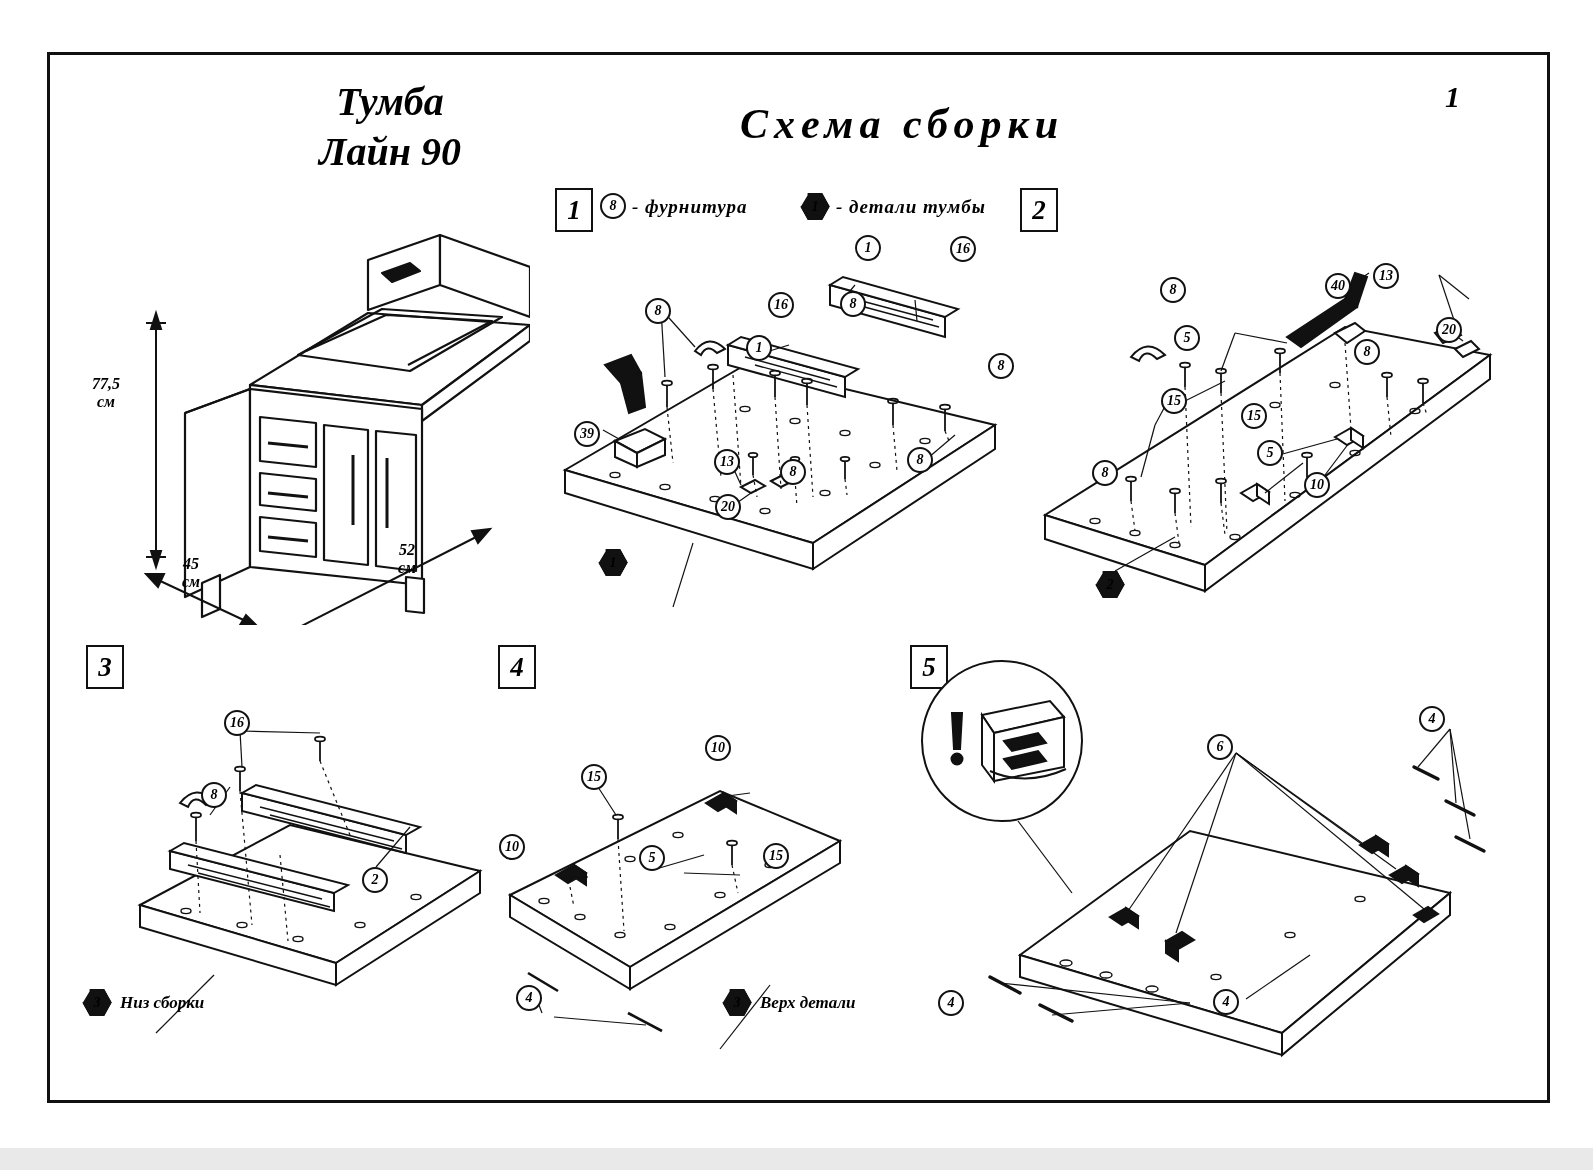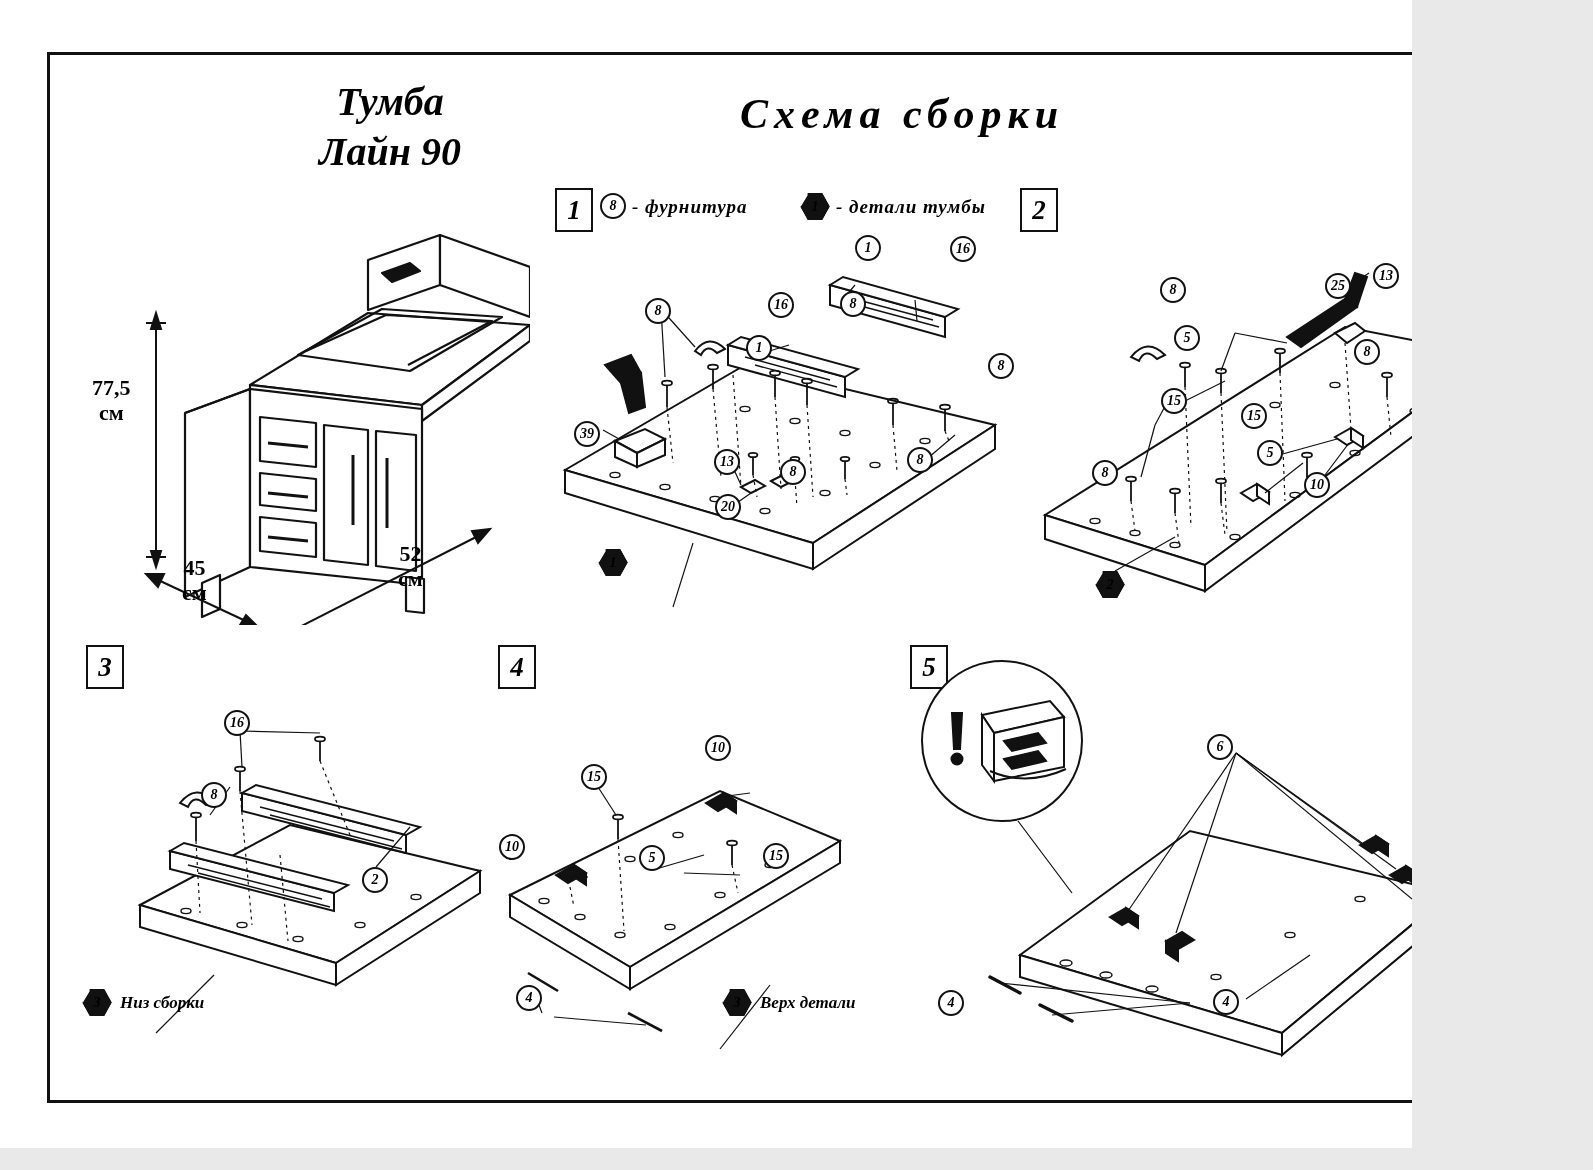--- a/index.html
+++ b/index.html
@@ -3,21 +3,21 @@
 <meta charset="utf-8">
 <style>
   html, body {
     margin: 0;
     padding: 0;
     background: #e9e9e9;
     font-family: "Liberation Sans", sans-serif;
   }
   #page {
     position: relative;
-    width: 1412px;
+    width: 1593px;
     height: 1170px;
     background: #ffffff;
     overflow: hidden;
   }
   #sheet {
     position: absolute;
     left: 47px;
     top: 52px;
     width: 1497px;
     height: 1045px;
@@ -34,21 +34,21 @@
     left: 215px; top: 22px;
     font-family: "Liberation Serif", serif;
     font-style: italic;
     font-weight: bold;
     font-size: 40px;
     line-height: 1.25;
     text-align: center;
     width: 250px;
   }
   .title-main {
-    left: 690px; top: 35px;
+    left: 690px; top: 45px;
     font-family: "Liberation Serif", serif;
     font-style: italic;
     font-weight: bold;
     font-size: 42px;
     letter-spacing: 6px;
     text-align: right;
   }
   .page-num {
     left: 1395px; top: 25px;
     font-family: "Liberation Serif", serif;
@@ -75,22 +75,23 @@
     font-style: italic;
     font-weight: bold;
     font-size: 27px;
     display: flex;
     align-items: center;
     justify-content: center;
   }
   
   .dim {
     font-family: "Liberation Serif", serif;
-    font-weight: bold;
-    font-size: 22px;
+    font-style: italic;
+    font-weight: bold;
+    font-size: 16px;
     text-align: center;
     line-height: 1.15;
   }
   
   .caption {
     font-family: "Liberation Serif", serif;
     font-style: italic;
     font-weight: bold;
     font-size: 17px;
   }
@@ -586,21 +587,21 @@
     <div class="bub" style="left:900px;  top:181px;">16</div>
     <div class="bub" style="left:938px;  top:298px;">8</div>
     <div class="bub" style="left:524px;  top:366px;">39</div>
     <div class="bub" style="left:664px;  top:394px;">13</div>
     <div class="bub" style="left:665px;  top:439px;">20</div>
     <div class="bub" style="left:730px;  top:404px;">8</div>
     <div class="bub" style="left:857px;  top:392px;">8</div>
     <div class="hexbub" style="left:548px; top:494px;">1</div>
 
     <div class="bub" style="left:1110px; top:222px;">8</div>
-    <div class="bub" style="left:1275px; top:218px;">25</div>
+    <div class="bub" style="left:1275px; top:218px;">40</div>
     <div class="bub" style="left:1323px; top:208px;">13</div>
     <div class="bub" style="left:1386px; top:262px;">20</div>
     <div class="bub" style="left:1124px; top:270px;">5</div>
     <div class="bub" style="left:1304px; top:284px;">8</div>
     <div class="bub" style="left:1111px; top:333px;">15</div>
     <div class="bub" style="left:1191px; top:348px;">15</div>
     <div class="bub" style="left:1207px; top:385px;">5</div>
     <div class="bub" style="left:1042px; top:405px;">8</div>
     <div class="bub" style="left:1254px; top:417px;">10</div>
     <div class="hexbub" style="left:1045px; top:516px;">2</div>

